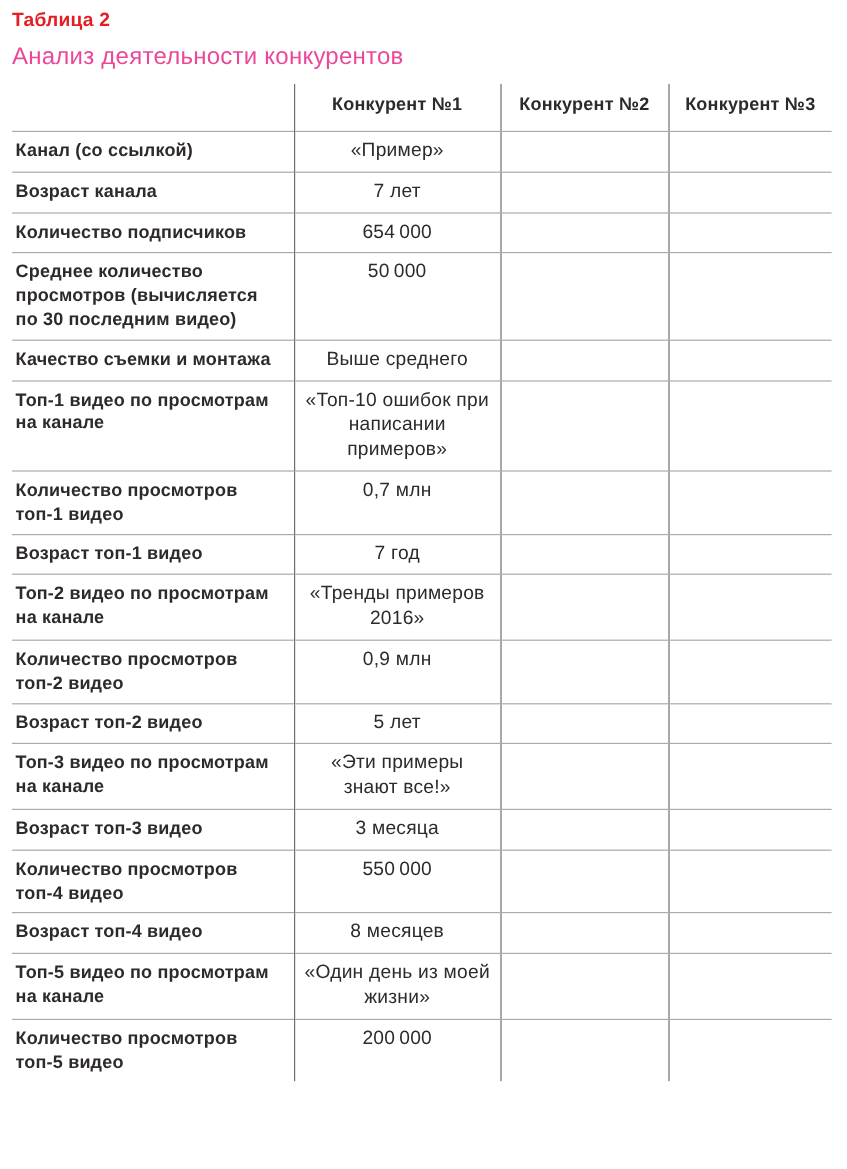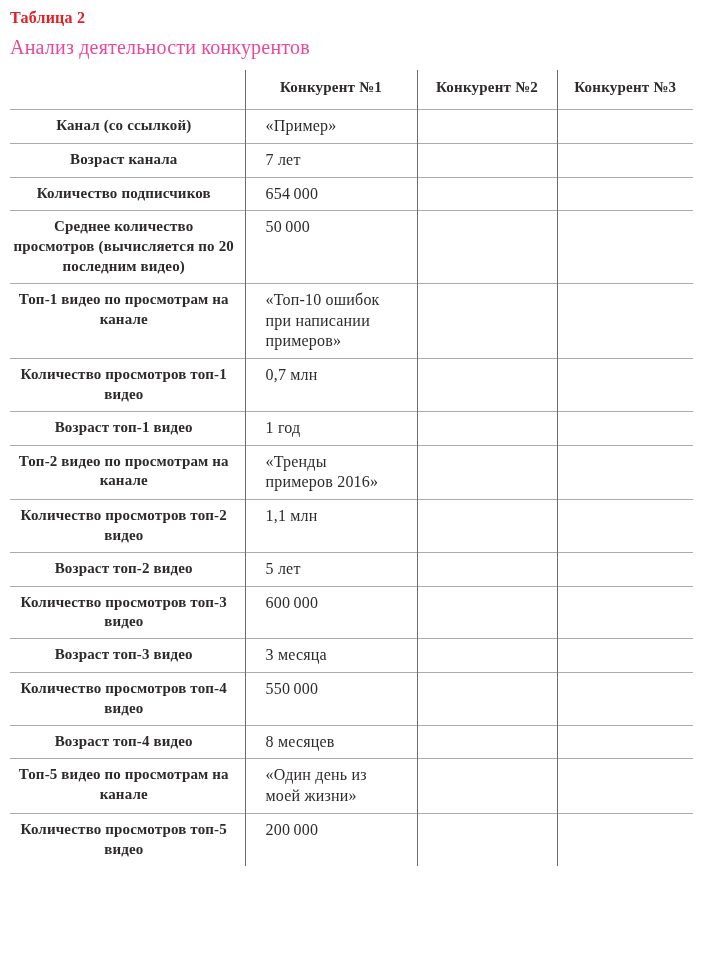--- a/index.html
+++ b/index.html
@@ -7,21 +7,20 @@
     width: 706px; height: 974px;
     background: #ffffff;
     overflow: hidden;
     font-family: "Liberation Sans", "DejaVu Sans", sans-serif;
     color: #2e2a2b;
   }
   .page {
     width: 706px; height: 974px;
     padding: 9px 12px 0 10px;
     overflow: hidden;
-    font-family: Liberation Serif, serif;
   }
   .table-caption {
     color: #e31e24;
     font-size: 16px;
     font-weight: 700;
     letter-spacing: 0.2px;
     margin-bottom: 9px;
   }
   .page-title {
     font-size: 20px;
@@ -52,32 +51,32 @@
   tbody td + td {
     border-left: 1px solid #6e6e6e;
   }
   tbody tr > * {
     border-top: 1px solid #ababab;
   }
   td.row-label {
     font-size: 15px;
     font-weight: 700;
     line-height: 1.32;
-    text-align: center;
+    text-align: left;
     vertical-align: top;
     padding: 6px 10px 6px 3px;
     letter-spacing: 0.15px;
   }
   td.cell-value {
     font-size: 16px;
     font-weight: 400;
     line-height: 1.3;
-    text-align: left;
+    text-align: center;
     vertical-align: top;
-    padding: 6px 20px;
+    padding: 6px 8px;
     letter-spacing: 0.2px;
   }
 </style>
 </head>
 <body>
 
 <div class="page">
   <div class="table-caption">Таблица 2</div>
   <div class="page-title">Анализ деятельности конкурентов</div>
 
@@ -109,64 +108,70 @@
     <td class="cell-value"></td>
     <td class="cell-value"></td>
   </tr>
         <tr>
     <td class="row-label">Количество подписчиков</td>
     <td class="cell-value">654 000</td>
     <td class="cell-value"></td>
     <td class="cell-value"></td>
   </tr>
         <tr>
-    <td class="row-label">Среднее количество просмотров (вычисляется по 20 последним видео)</td>
+    <td class="row-label">Среднее количество просмотров (вычисляется по 30 последним видео)</td>
     <td class="cell-value">50 000</td>
+    <td class="cell-value"></td>
+    <td class="cell-value"></td>
+  </tr>
+        <tr>
+    <td class="row-label">Качество съемки и монтажа</td>
+    <td class="cell-value">Выше среднего</td>
     <td class="cell-value"></td>
     <td class="cell-value"></td>
   </tr>
         <tr>
     <td class="row-label">Топ-1 видео по просмотрам на канале</td>
     <td class="cell-value">«Топ-10 ошибок при написании примеров»</td>
     <td class="cell-value"></td>
     <td class="cell-value"></td>
   </tr>
         <tr>
     <td class="row-label">Количество просмотров топ-1 видео</td>
     <td class="cell-value">0,7 млн</td>
     <td class="cell-value"></td>
     <td class="cell-value"></td>
   </tr>
         <tr>
     <td class="row-label">Возраст топ-1 видео</td>
-    <td class="cell-value">1 год</td>
+    <td class="cell-value">7 год</td>
     <td class="cell-value"></td>
     <td class="cell-value"></td>
   </tr>
         <tr>
     <td class="row-label">Топ-2 видео по просмотрам на канале</td>
     <td class="cell-value">«Тренды примеров 2016»</td>
     <td class="cell-value"></td>
     <td class="cell-value"></td>
   </tr>
         <tr>
     <td class="row-label">Количество просмотров топ-2 видео</td>
-    <td class="cell-value">1,1 млн</td>
+    <td class="cell-value">0,9 млн</td>
     <td class="cell-value"></td>
     <td class="cell-value"></td>
   </tr>
         <tr>
     <td class="row-label">Возраст топ-2 видео</td>
     <td class="cell-value">5 лет</td>
     <td class="cell-value"></td>
     <td class="cell-value"></td>
   </tr>
         <tr>
-    <td class="row-label">Количество просмотров топ-3 видео</td>
-    <td class="cell-value">600 000</td>
+    <td class="row-label">Топ-3 видео по просмотрам на канале</td>
+    <td class="cell-value">«Эти примеры знают все!»</td>
     <td class="cell-value"></td>
     <td class="cell-value"></td>
   </tr>
         <tr>
     <td class="row-label">Возраст топ-3 видео</td>
     <td class="cell-value">3 месяца</td>
     <td class="cell-value"></td>
     <td class="cell-value"></td>
   </tr>
         <tr>

